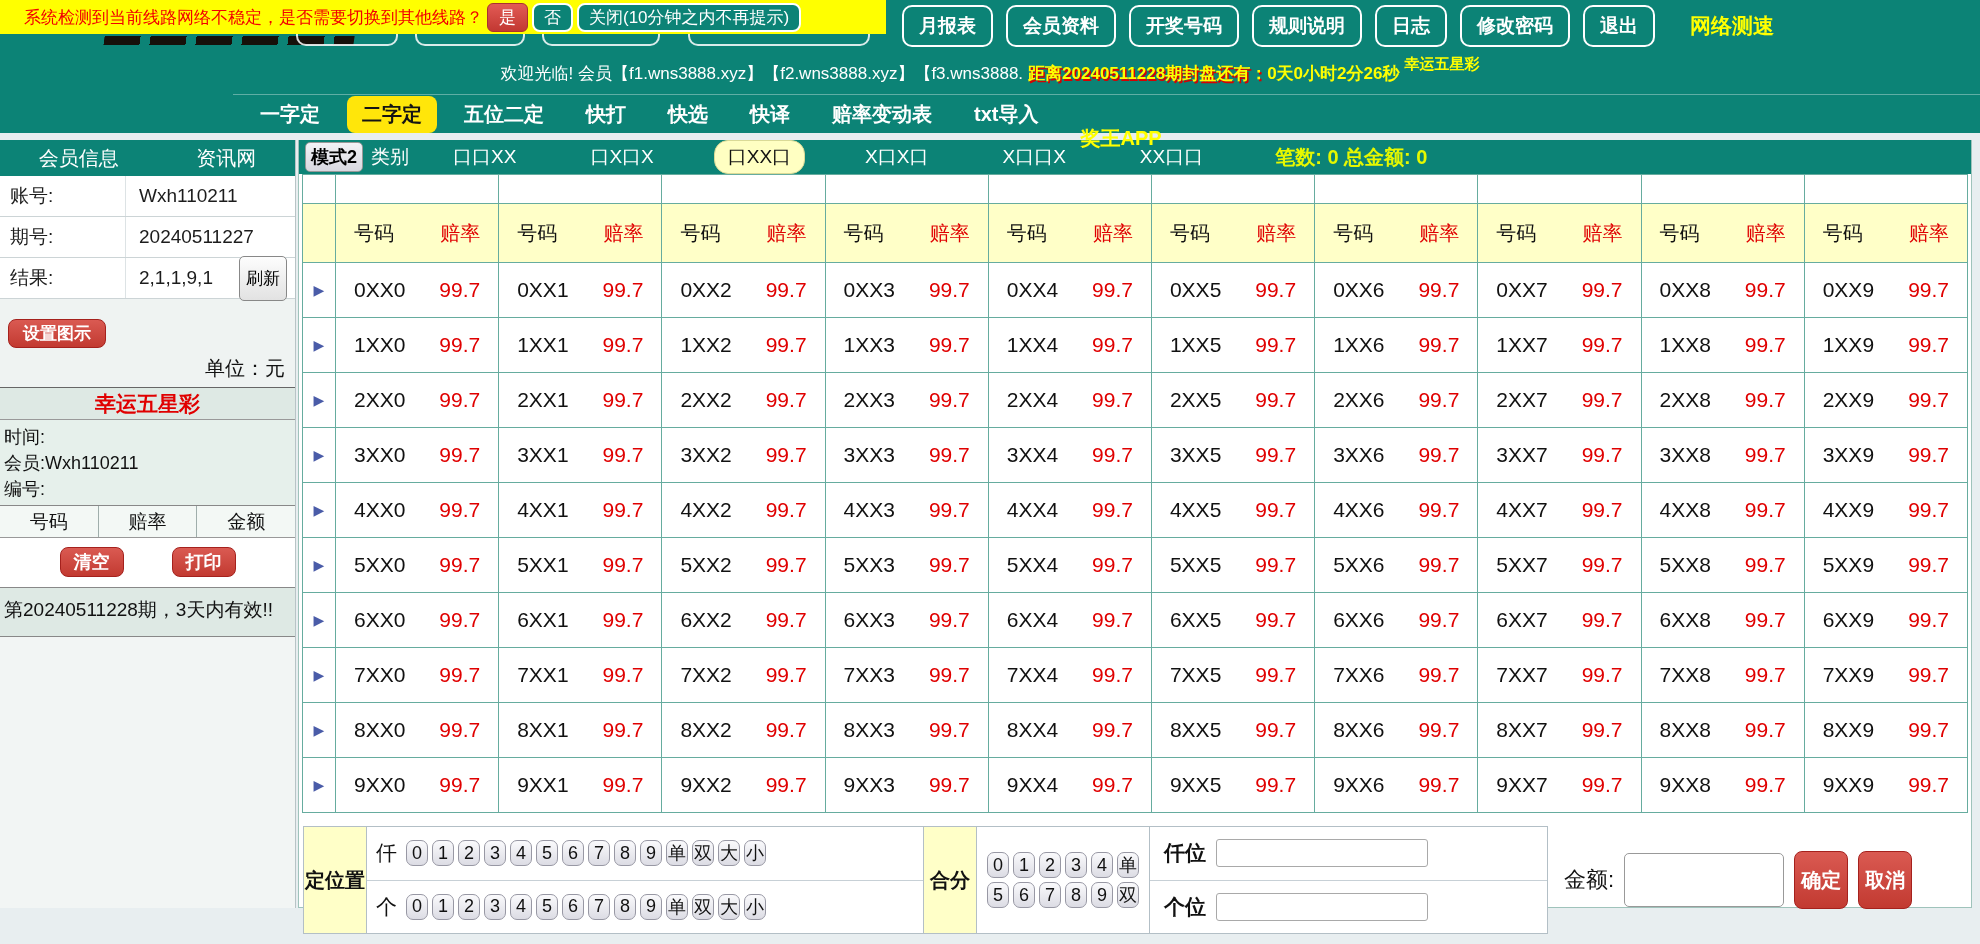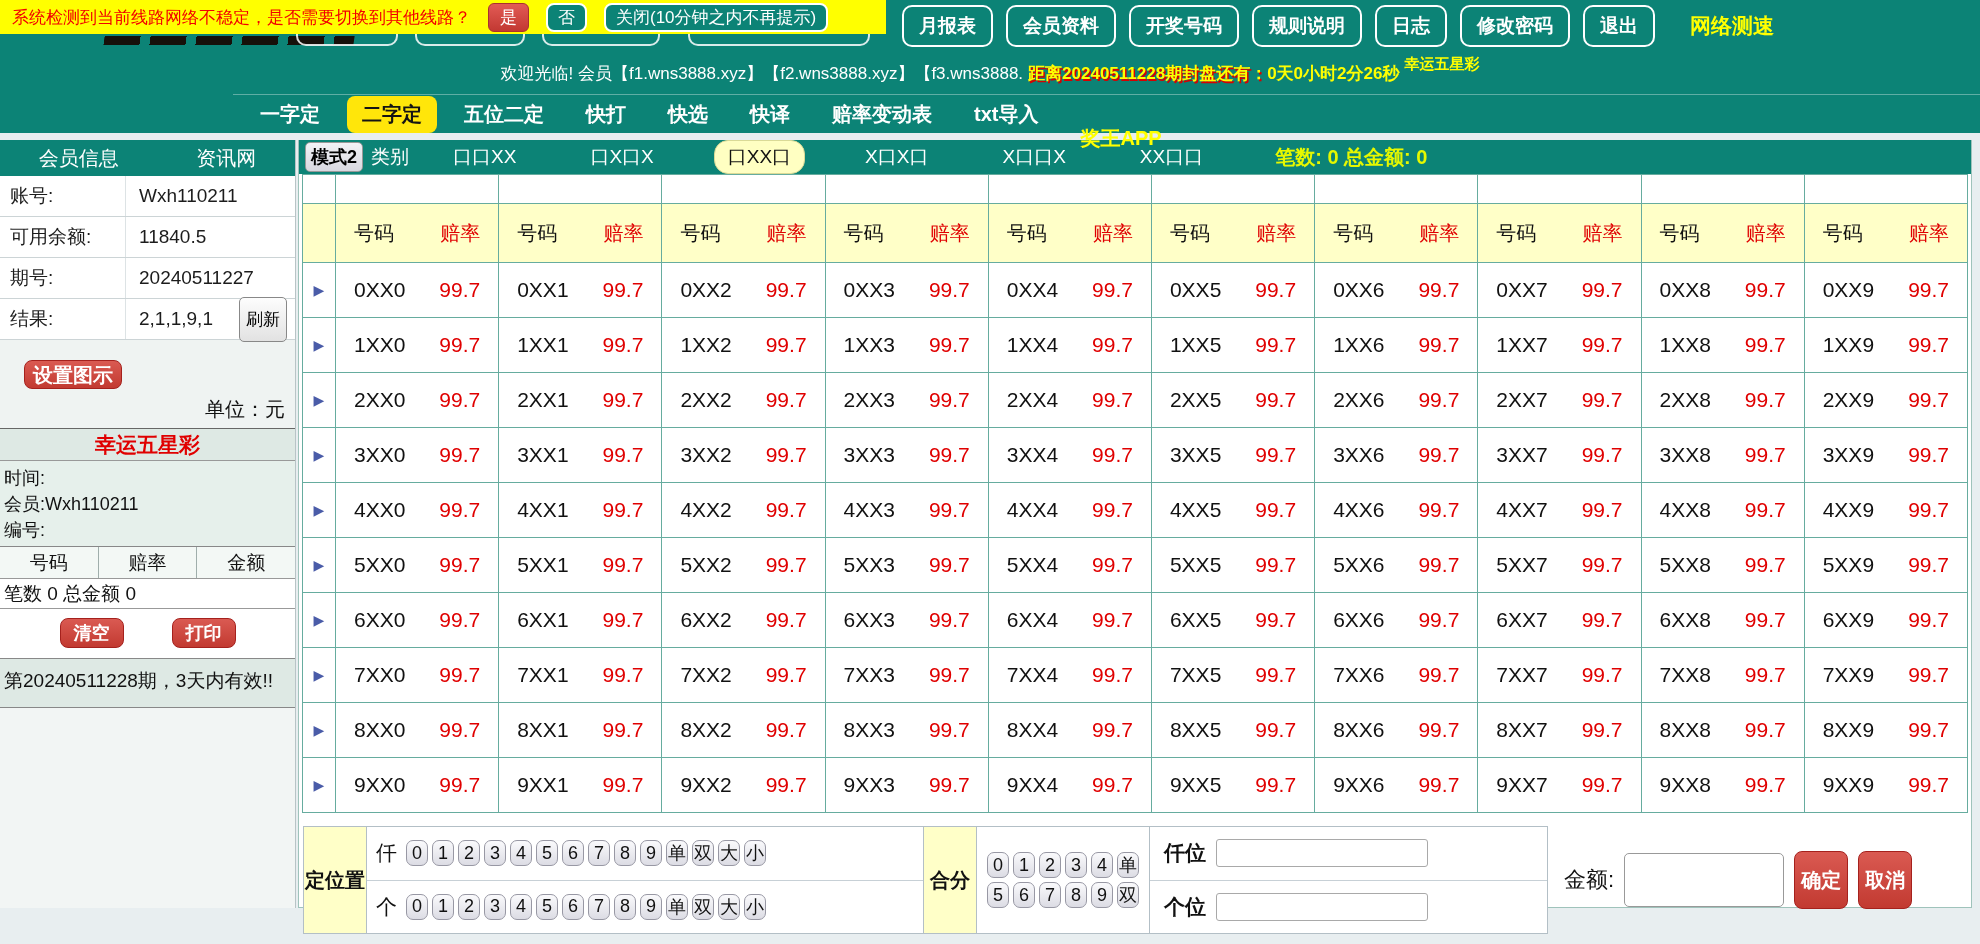--- a/index.html
+++ b/index.html
@@ -4,21 +4,21 @@
 <style>
   html,body{margin:0;padding:0;}
   .page{position:relative;width:1980px;height:944px;background:#e8eef0;overflow:hidden;
         font-family:"Liberation Sans","DejaVu Sans",sans-serif;-webkit-font-smoothing:antialiased;}
   button{font-family:inherit;cursor:pointer;}
   input{font-family:inherit;}
 
   
   .topbar{position:relative;height:133px;background:#0C8376;}
   .notif{position:absolute;top:0;left:0;width:886px;height:34px;background:#FFFF00;
-         display:flex;align-items:center;gap:17px;padding-left:12px;box-sizing:border-box;z-index:5;}
+         display:flex;align-items:center;gap:4px;padding-left:24px;box-sizing:border-box;z-index:5;}
   .notif-msg{color:#F20000;font-size:17px;white-space:nowrap;}
   .btn-yes{background:linear-gradient(#E25B55,#C23832);color:#fff;border:1px solid #A83030;border-radius:6px;font-size:17px;padding:2px 11px;}
   .btn-teal{background:#0C8376;color:#fff;border:2px solid #fff;border-radius:8px;font-size:17px;padding:1px 10px;}
   .logo-frag{position:absolute;left:104px;top:36px;width:250px;height:9px;z-index:1;
              background:repeating-linear-gradient(90deg,#16100a 0 36px,rgba(0,0,0,0) 36px 46px);transform:skewX(-8deg);}
   .stub{position:absolute;top:32px;height:14px;border:2px solid rgba(255,255,255,.85);border-top:none;
         border-radius:0 0 10px 10px;z-index:1;box-sizing:border-box;}
   .s1{left:296px;width:102px;} .s2{left:415px;width:110px;} .s3{left:542px;width:118px;} .s4{left:688px;width:182px;}
   .topnav{position:absolute;top:5px;left:902px;right:0;display:flex;align-items:center;gap:13px;}
   .navbtn{background:#0C8376;border:2px solid #fff;border-radius:10px;color:#fff;font-size:19px;font-weight:bold;padding:6px 15px;white-space:nowrap;}
@@ -40,21 +40,21 @@
   
   .sidebar{width:296px;background:#EFF3F2;border-right:1px solid #B8C4C6;box-sizing:border-box;display:flex;flex-direction:column;}
   .sb-head{height:36px;background:#0C8376;color:#fff;display:flex;align-items:center;justify-content:space-around;font-size:20px;}
   .sb-head span{cursor:pointer;}
   .sb-row{height:40px;background:#fff;border-bottom:1px solid #CCD4D6;display:flex;align-items:center;font-size:19px;color:#1c1c1c;}
   .sb-lab{width:126px;padding-left:10px;box-sizing:border-box;border-right:1px solid #DDE3E5;align-self:stretch;display:flex;align-items:center;}
   .sb-val{padding-left:13px;flex:1;}
   .refresh{margin-right:8px;background:linear-gradient(#FDFDFD,#E2E2E2);border:1px solid #888;border-radius:5px;font-size:17px;padding:10px 6px;}
   .sb-gap{height:20px;}
   .redbtn{background:linear-gradient(#DA5A52,#C23A31);color:#fff;border:1px solid #A5211D;border-radius:8px;font-weight:bold;}
-  .set-img{margin-left:24px;width:98px;height:29px;font-size:20px;align-self:flex-start;}
+  .set-img{margin-left:8px;width:98px;height:29px;font-size:17px;align-self:flex-start;}
   .unit{text-align:right;padding:7px 10px 5px 0;font-size:20px;color:#111;}
   .game-title{height:31px;line-height:31px;background:#DEE9E4;border-top:1px solid #666;border-bottom:1px solid #999;
               color:#E00000;font-size:21px;font-weight:bold;text-align:center;}
   .meta{background:#E6F0EB;padding:4px 0 3px 4px;font-size:18px;color:#111;line-height:26px;}
   .bet-head{display:flex;background:#F3F8F5;border-top:1px solid #888;border-bottom:1px solid #999;height:31px;}
   .bh-cell{flex:1;border-right:1px solid #9FAEAB;display:flex;align-items:center;justify-content:center;font-size:19px;color:#111;}
   .bh-cell:last-child{border-right:none;}
   .totals{background:#fff;height:29px;display:flex;align-items:center;padding-left:4px;font-size:19px;color:#111;border-bottom:1px solid #999;}
   .sb-btns{display:flex;gap:48px;justify-content:center;padding:9px 0 10px;background:#fff;}
   .sb-btns .redbtn{width:64px;height:30px;font-size:18px;}
@@ -165,24 +165,20 @@
       <div class="sb-head">
         <span>会员信息</span>
         <span>资讯网</span>
       </div>
       <div>
           <div class="sb-row">
             <span class="sb-lab">账号:</span>
             <span class="sb-val">Wxh110211</span>
           </div>
           <div class="sb-row">
-            <span class="sb-lab">可用余额:</span>
-            <span class="sb-val">11840.5</span>
-          </div>
-          <div class="sb-row">
             <span class="sb-lab">期号:</span>
             <span class="sb-val">20240511227</span>
           </div>
           <div class="sb-row">
             <span class="sb-lab">结果:</span>
             <span class="sb-val">2,1,1,9,1</span>
             <button class="refresh">刷新</button>
           </div>
         </div>
       <div class="sb-gap"></div>
@@ -192,21 +188,20 @@
       <div class="meta">
           <div>时间:</div>
           <div>会员:Wxh110211</div>
           <div>编号:</div>
         </div>
       <div class="bet-head">
           <div class="bh-cell">号码</div>
           <div class="bh-cell">赔率</div>
           <div class="bh-cell">金额</div>
         </div>
-      <div class="totals">笔数 0 总金额 0</div>
       <div class="sb-btns">
         <button class="redbtn">清空</button>
         <button class="redbtn">打印</button>
       </div>
       <div class="note">第20240511228期，3天内有效!!</div>
       <div class="sb-fill"></div>
     </aside>
 
     <main class="mainpanel">
       <div class="mode-bar">

